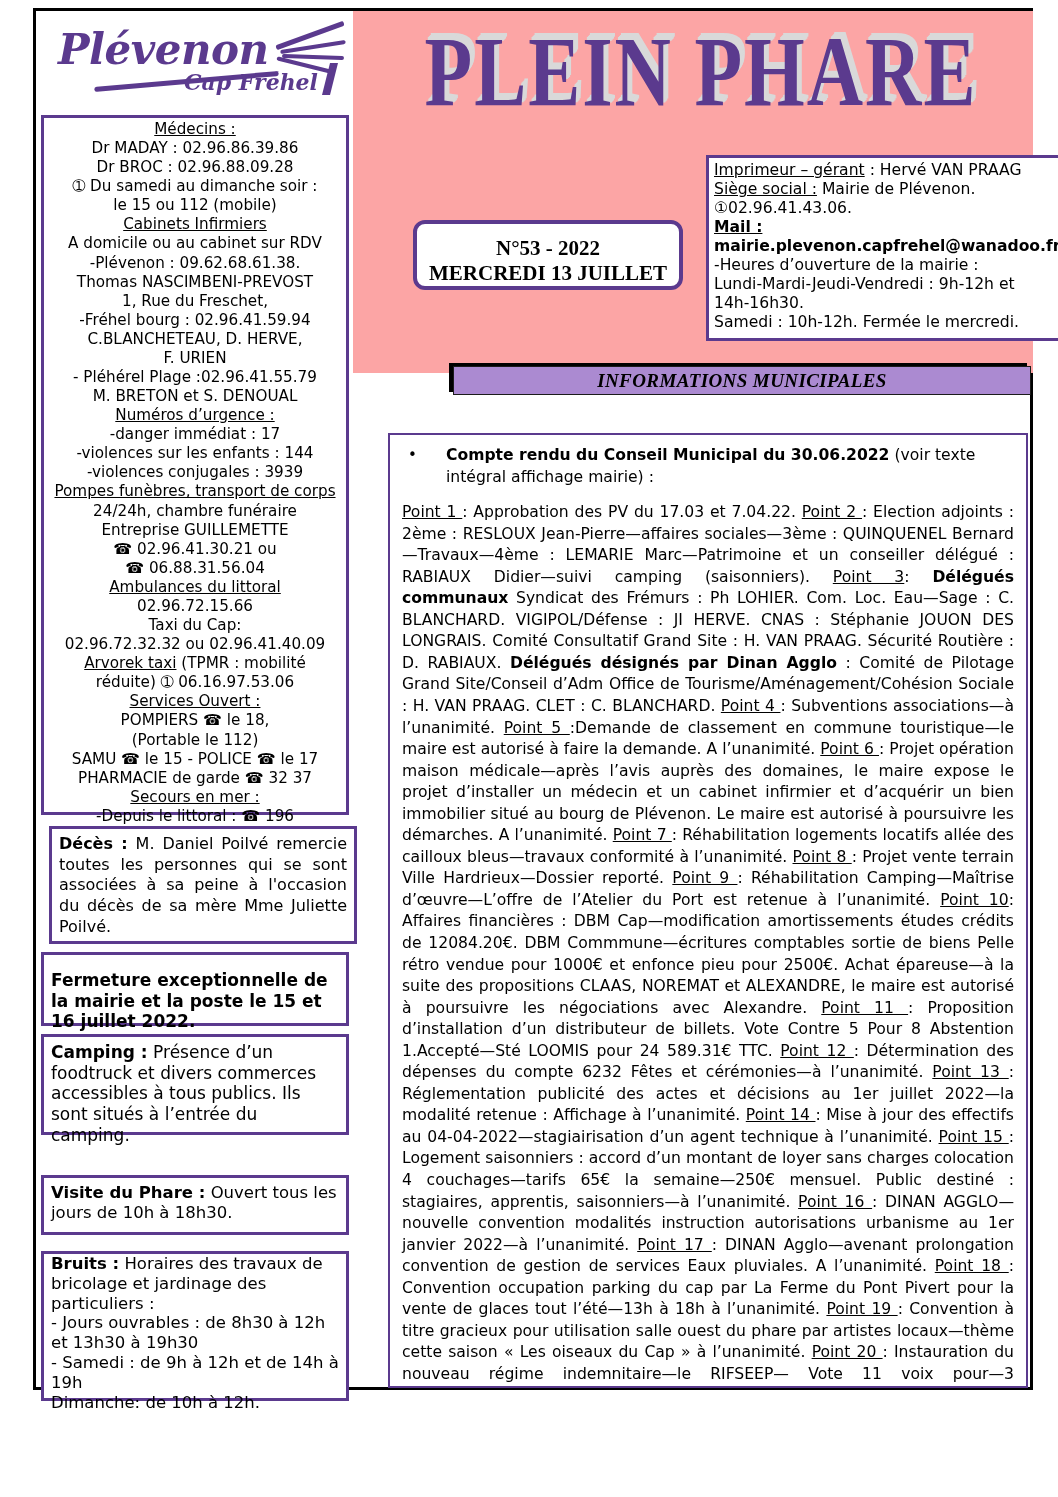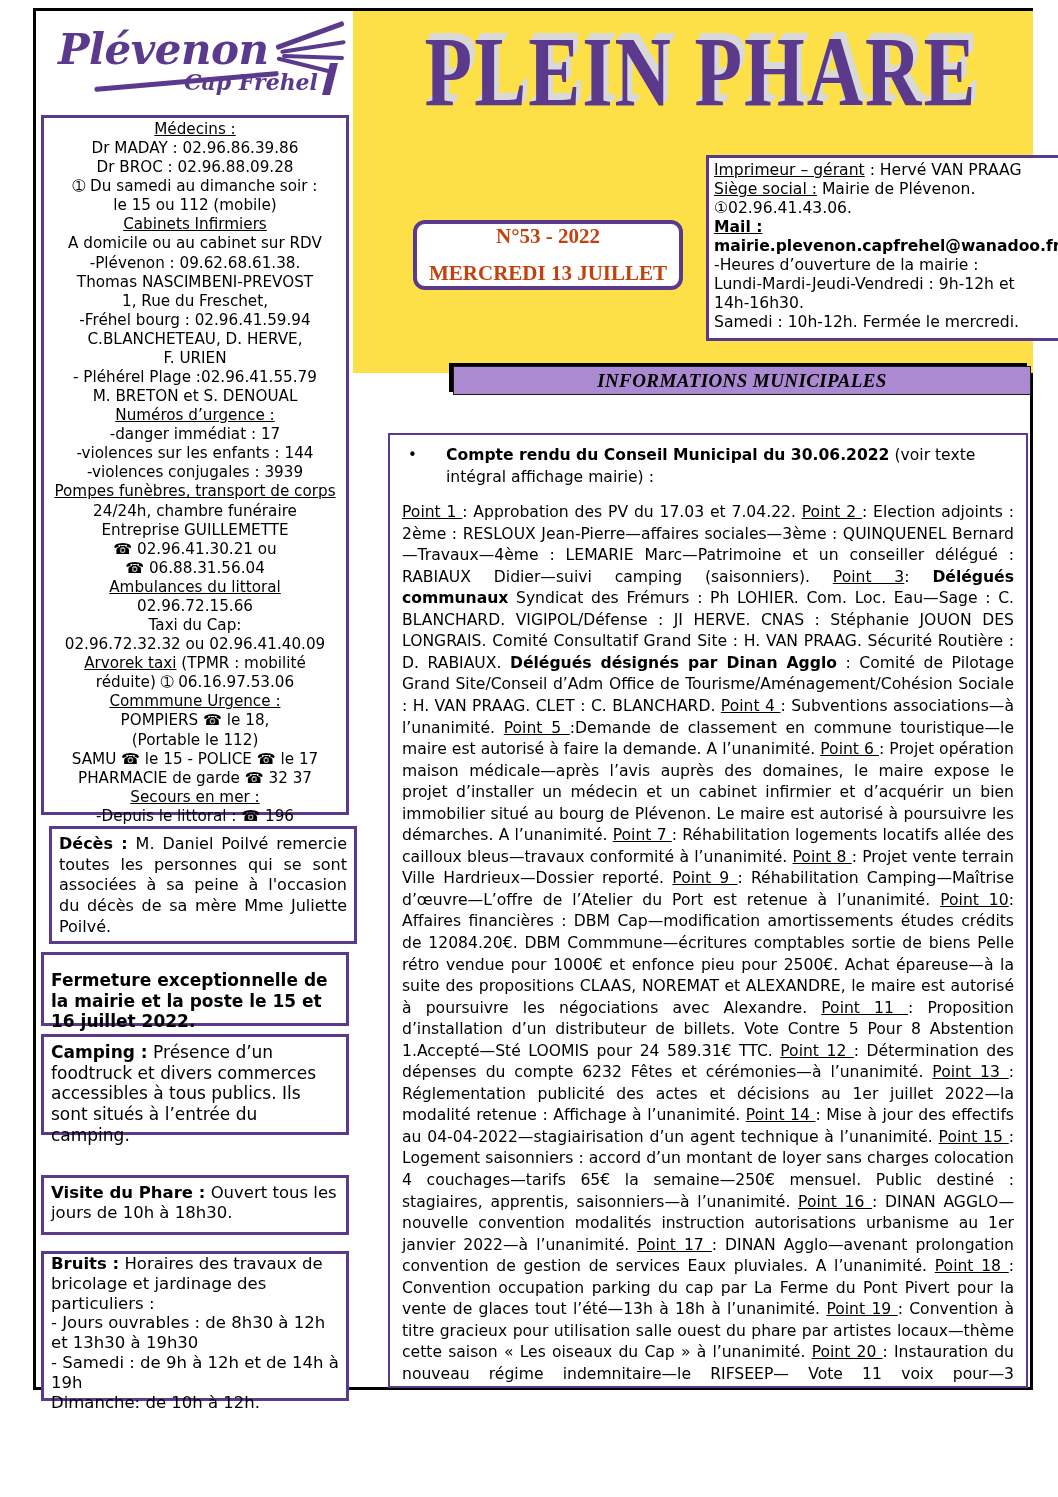--- a/index.html
+++ b/index.html
@@ -28,21 +28,21 @@
     border: 3px solid #000000;
     box-sizing: border-box;
     background: #ffffff;
   }
 
   
   #masthead {
     position: absolute;
     left: 317px; top: 0px;
     width: 680px; height: 362px;
-    background: #fde047;
+    background: #fca5a5;
   }
   #plein-phare {
     position: absolute;
     left: 18px; top: 8px;
     width: 660px;
     text-align: center;
     font-family: "Liberation Serif", serif;
     font-weight: bold;
     font-size: 78px;
     letter-spacing: 2px;
@@ -159,24 +159,24 @@
     position: absolute;
     left: 377px; top: 209px;
     width: 270px; height: 70px;
     background: #ffffff;
     border: 4px solid #5b3a8e;
     border-radius: 12px;
     box-sizing: border-box;
     display: flex;
     flex-direction: column;
     align-items: center;
-    justify-content: space-between;
+    justify-content: flex-end;
     font-family: "Liberation Serif", serif;
     font-weight: bold;
-    color: #c2410c;
+    color: #000000;
     line-height: 1.18;
   }
   #issue-line1 { font-size: 21px; }
   #issue-line2 { font-size: 21px; }
 
   
   #imprint-box {
     position: absolute;
     left: 670px; top: 144px;
     width: 362px; height: 186px;
@@ -318,21 +318,21 @@
         <div>24/24h, chambre funéraire</div>
         <div>Entreprise GUILLEMETTE</div>
         <div>☎  02.96.41.30.21 ou</div>
         <div>☎  06.88.31.56.04</div>
         <div><span class="u">Ambulances du littoral</span></div>
         <div>02.96.72.15.66</div>
         <div>Taxi du Cap:</div>
         <div>02.96.72.32.32 ou 02.96.41.40.09</div>
         <div><span class="u">Arvorek taxi</span> (TPMR : mobilité</div>
         <div>réduite)  ➀ 06.16.97.53.06</div>
-        <div><span class="u">Commmune Urgence :</span></div>
+        <div><span class="u">Services Ouvert :</span></div>
         <div>POMPIERS ☎ le 18,</div>
         <div>(Portable le 112)</div>
         <div>SAMU ☎ le 15 - POLICE ☎ le 17</div>
         <div>PHARMACIE de garde ☎   32 37</div>
         <div><span class="u">Secours en mer :</span></div>
         <div>-Depuis le littoral : ☎   196</div>
         <div>-En mer : radio VHF : canal 16</div>
       </div>
 
     <div class="lbox" id="deces-box">

